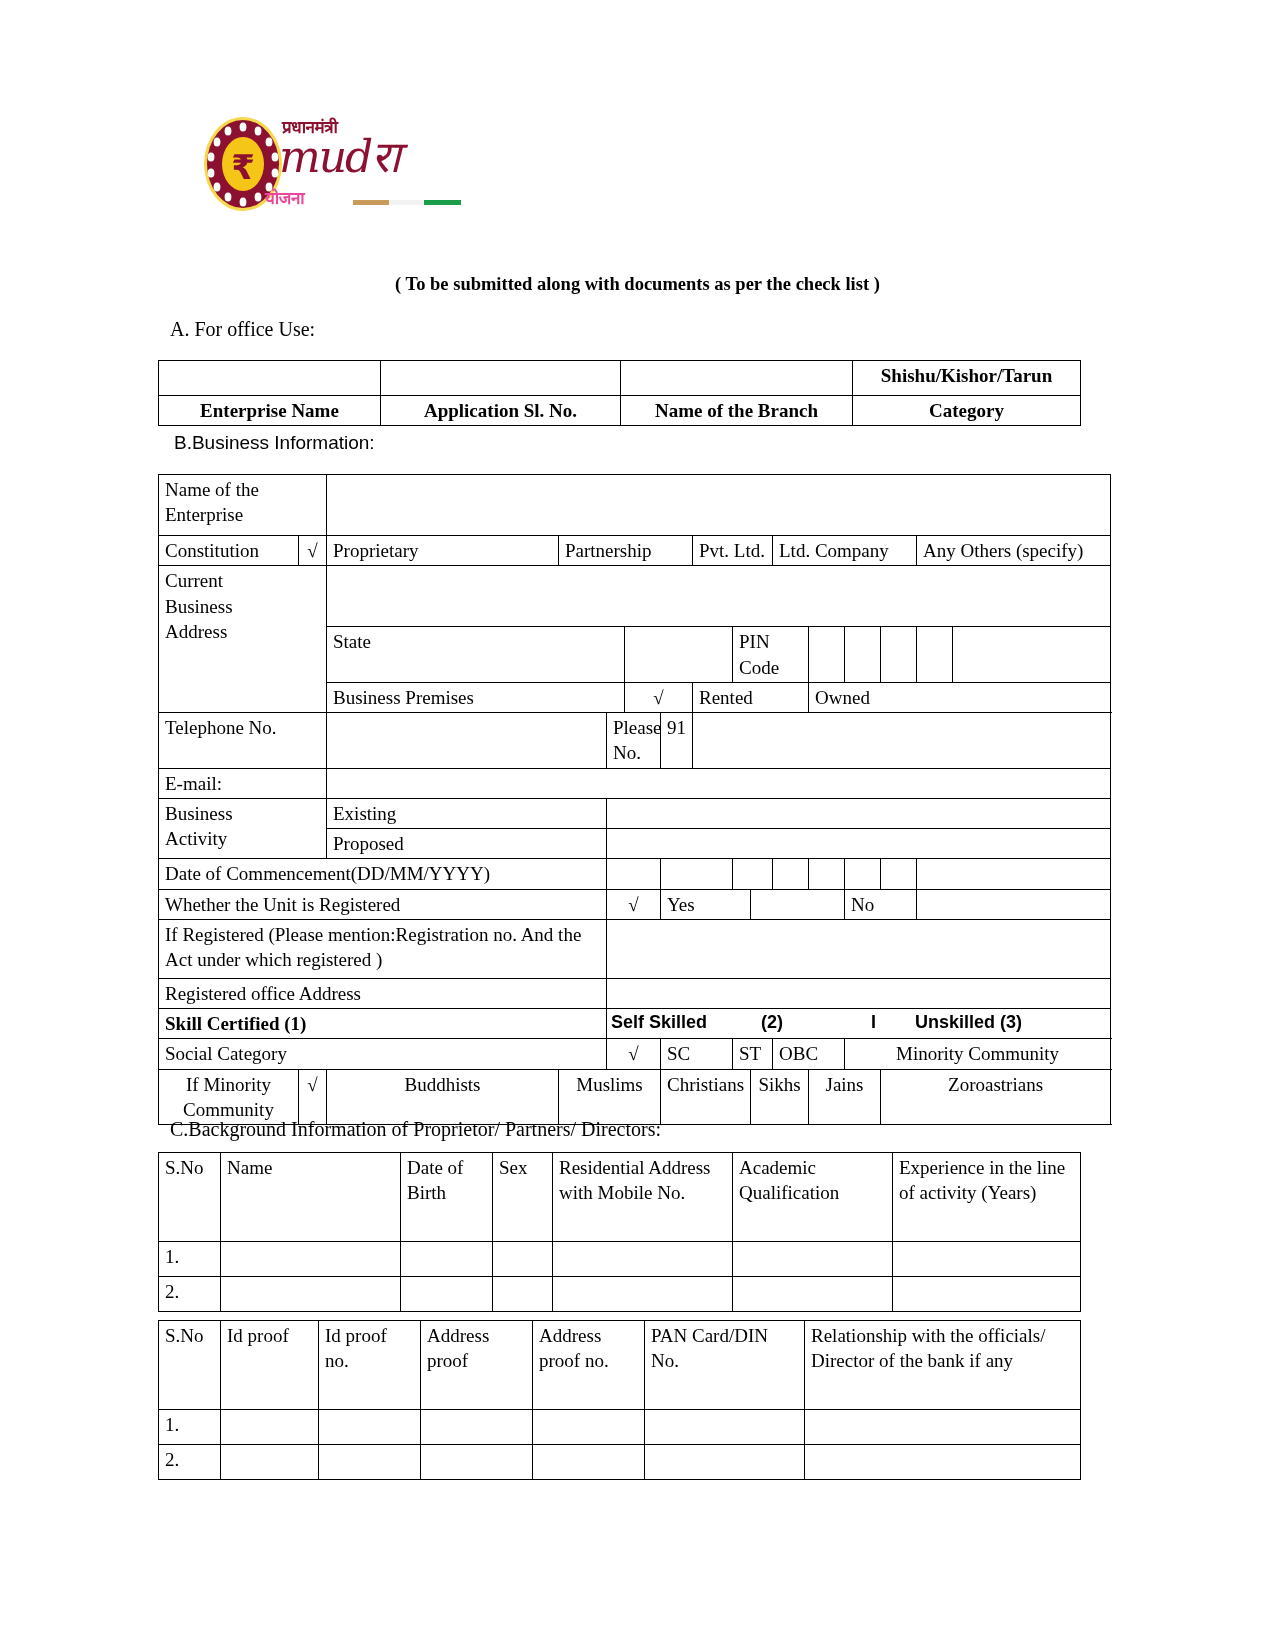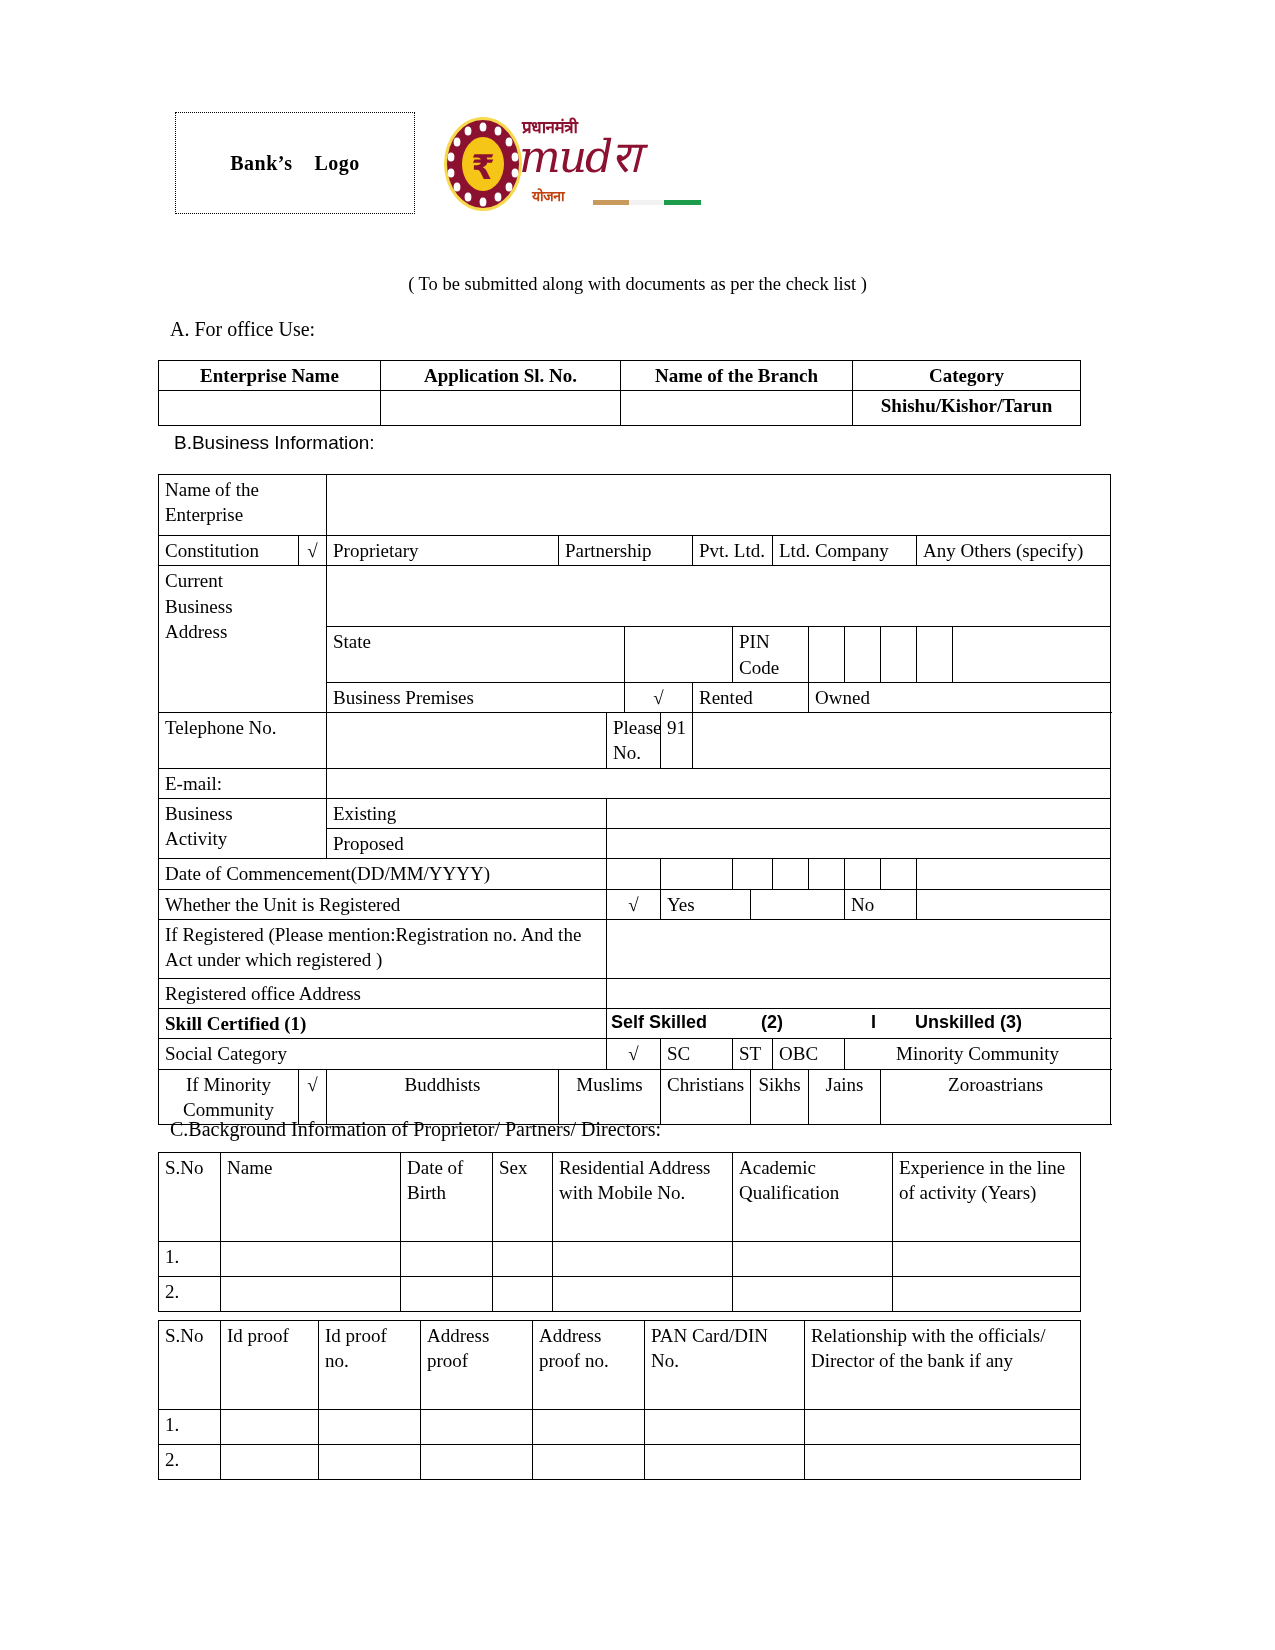--- a/index.html
+++ b/index.html
@@ -66,26 +66,26 @@
     left: 79px;
     top: 3px;
     font-family: "DejaVu Sans", sans-serif;
     font-weight: bold;
     font-size: 17px;
     color: #8c1130;
     letter-spacing: -0.5px;
   }
   .mudra-hindi-bottom {
     position: absolute;
-    left: 89px;
+    left: 62px;
     top: 74px;
     font-family: "DejaVu Sans", sans-serif;
     font-weight: bold;
-    font-size: 14px;
-    color: #c2410c;
+    font-size: 17px;
+    color: #ec4899;
     letter-spacing: -0.5px;
   }
   .mudra-main {
     position: absolute;
     left: 76px;
     top: 20px;
     font-family: "DejaVu Serif", serif;
     font-weight: normal;
     font-style: italic;
     font-size: 44px;
@@ -116,21 +116,21 @@
     font-weight: bold;
     font-size: 20.5px;
     letter-spacing: -0.1px;
   }
   .doc-subtitle {
     position: absolute;
     left: 0;
     top: 274px;
     width: 1275px;
     text-align: center;
-    font-weight: normal;
+    font-weight: bold;
     font-size: 18.5px;
   }
 
   .section-head {
     position: absolute;
     font-weight: normal;
     font-size: 20px;
   }
   .section-head.sans {
     font-family: "Liberation Sans", sans-serif;
@@ -164,23 +164,20 @@
   td.pad0 { padding: 0 !important; }
   .h-cell { height: 30px; }
 </style>
 </head>
 <body>
 
 <div class="page">
 
   <div class="header-row">
 
-    <div class="bank-logo-box">
-      <span class="bank-logo-text">Bank’s    Logo</span>
-    </div>
 
     <div class="mudra-logo">
       <svg class="mudra-seal" viewBox="0 0 80 95">
         <ellipse cx="40" cy="47" rx="39" ry="47" fill="#f7d94c"></ellipse>
         <ellipse cx="40" cy="47" rx="36" ry="44" fill="#8c1130"></ellipse>
         <ellipse cx="40" cy="47" rx="21" ry="27" fill="#f5c518"></ellipse>
         <g fill="#ffffff">
           <ellipse cx="40" cy="10" rx="3.4" ry="4.6"></ellipse>
           <ellipse cx="25" cy="14" rx="3.4" ry="4.6"></ellipse>
           <ellipse cx="14" cy="25" rx="3.4" ry="4.6"></ellipse>
@@ -212,30 +209,30 @@
 
   <table class="form" style="left:158px; top:360px; width:922px;">
     <colgroup>
         <col style="width:222px">
         <col style="width:240px">
         <col style="width:232px">
         <col style="width:228px">
       </colgroup>
     <tbody>
       <tr>
+        <td class="h-cell"></td>
+        <td class="h-cell"></td>
+        <td class="h-cell"></td>
+        <td class="h-cell b c">Shishu/Kishor/Tarun</td>
+      </tr>
+      <tr>
         <td class="b c">Enterprise Name</td>
         <td class="b c">Application Sl. No.</td>
         <td class="b c">Name of the Branch</td>
         <td class="b c">Category</td>
-      </tr>
-      <tr>
-        <td class="h-cell"></td>
-        <td class="h-cell"></td>
-        <td class="h-cell"></td>
-        <td class="h-cell b c">Shishu/Kishor/Tarun</td>
       </tr>
     </tbody>
   </table>
 
   <div class="section-head sans" style="left:174px; top:432px;">B.Business Information:</div>
 
   <table class="form" style="left:158px; top:474px; width:922px;">
     <colgroup>
       <col style="width:140px">
         <col style="width:28px">

